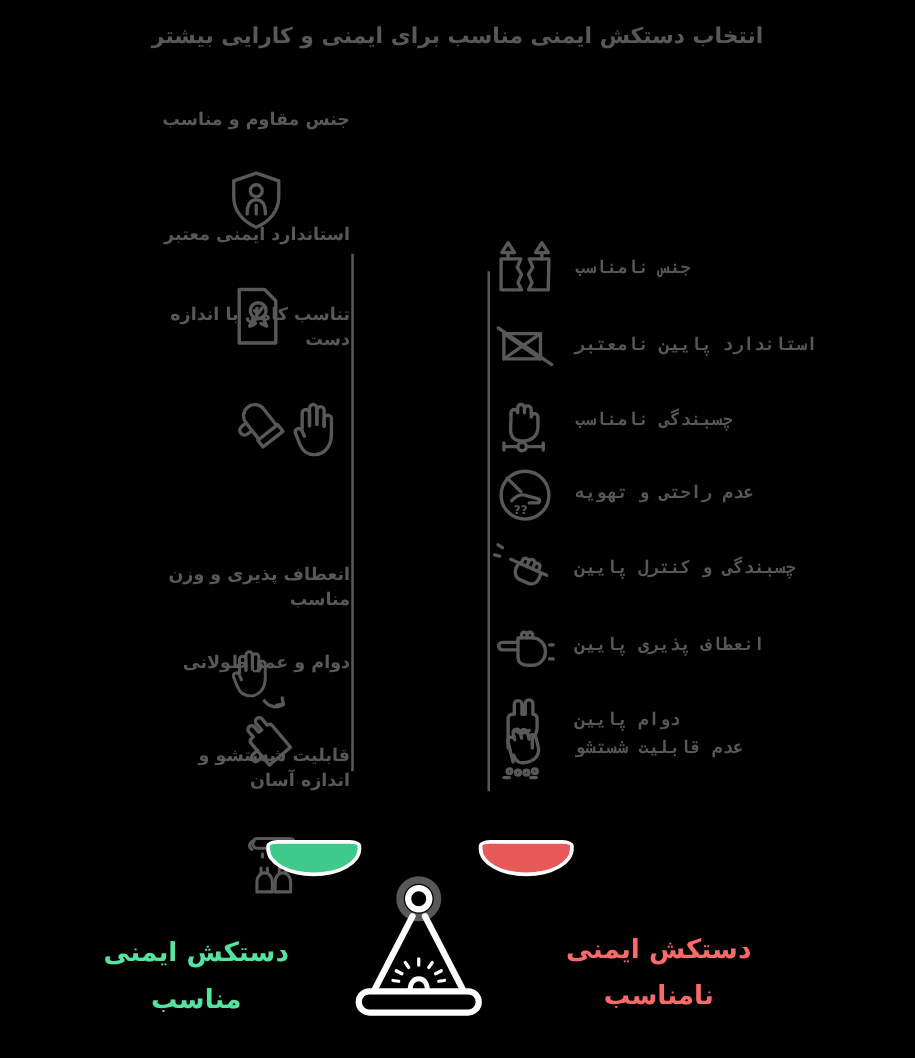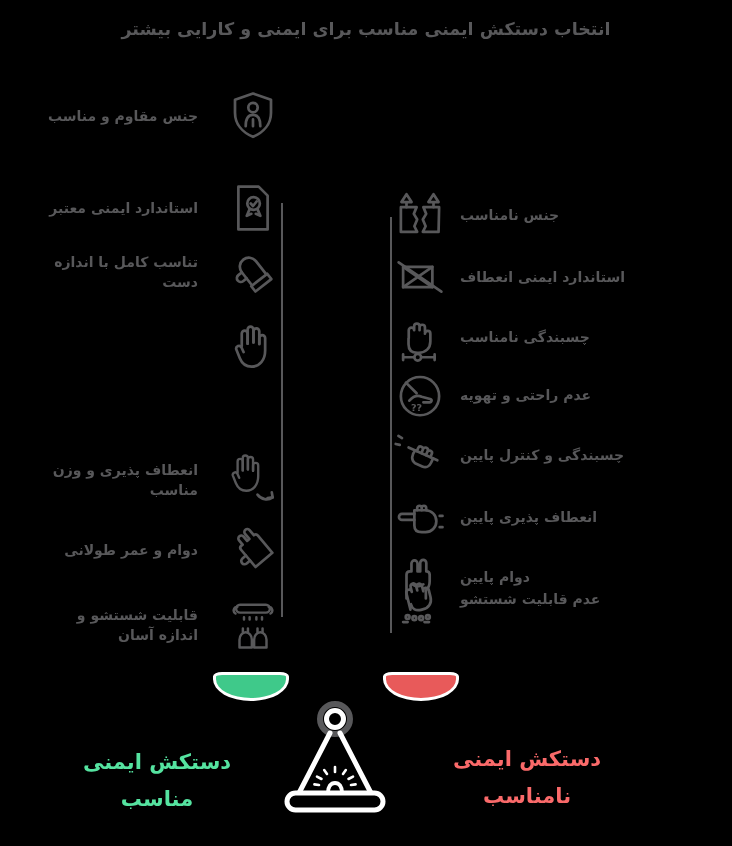--- a/index.html
+++ b/index.html
@@ -3,24 +3,24 @@
 <meta charset="utf-8">
 <style>
   html,body{margin:0;padding:0;background:#000;}
   .stage{position:relative;width:732px;height:846px;background:#000;overflow:hidden;
          font-family:"DejaVu Sans",sans-serif;}
   .title{position:absolute;top:19px;left:0;right:0;text-align:center;direction:rtl;
          color:#58585a;font-weight:bold;font-size:17.5px;letter-spacing:0;}
   .item{position:absolute;display:flex;align-items:center;height:60px;color:#58585a;}
   .item .lbl{font-weight:bold;font-size:14px;direction:rtl;white-space:pre-line;
              line-height:1.45;color:#58585a;}
-  .item.good{right:452px;gap:28px;}
+  .item.good{right:452px;flex-direction:column;gap:28px;}
   .item.good .lbl{text-align:right;max-width:195px;}
   .item.bad{left:393px;gap:13px;}
-  .item.bad .lbl{text-align:left;max-width:230px;}
+  .item.bad .lbl{text-align:left;max-width:230px;font-family:Liberation Mono, monospace;}
   .icon{width:54px;height:54px;flex:0 0 54px;color:#58585a;display:flex;
         align-items:center;justify-content:center;}
   .icon svg{width:54px;height:54px;display:block;}
   .vline{position:absolute;width:2px;background:#58585a;}
   #vline-good{left:281px;top:203px;height:414px;}
   #vline-bad{left:390px;top:217px;height:416px;}
   .bowl{position:absolute;width:70px;height:23px;border:3px solid #fff;
         border-radius:10px 10px 42px 42px / 5px 5px 24px 24px;}
   #bowl-good{left:213px;top:672px;background:#3fc98a;}
   #bowl-bad{left:383px;top:672px;background:#e85a5a;}
@@ -143,21 +143,21 @@
     <div class="lbl">جنس نامناسب</div>
   </div>
 
   <div class="item bad" style="top:247px">
     <span class="icon">
       <svg viewBox="0 0 48 48" fill="none" stroke="currentColor" stroke-width="2.4" stroke-linecap="round" stroke-linejoin="round">
         <rect x="9" y="15" width="26" height="18"></rect>
         <path d="M9 15 35 33 M35 15 9 33 M5 11 43 37"></path>
       </svg>
     </span>
-    <div class="lbl">استاندارد ایمنی انعطاف</div>
+    <div class="lbl">استاندارد پایین نامعتبر</div>
   </div>
 
   <div class="item bad" style="top:307px">
     <span class="icon">
       <svg viewBox="0 0 48 48" fill="none" stroke="currentColor" stroke-width="2.4" stroke-linecap="round" stroke-linejoin="round">
         <path d="M14 25 v-7 a2.4 2.4 0 0 1 4.8 0 M18.8 18 v-3.5 a2.4 2.4 0 0 1 4.8 0 V18 M23.6 18 v-2.5 a2.4 2.4 0 0 1 4.8 0 v4 M28.4 21 a2.4 2.4 0 0 1 4.8 0 V28 c0 6-4.2 10-10.2 10 h-1.4 c-5 0-7.8-2.8-7.8-7.6 V25"></path>
         <circle cx="22" cy="42" r="3"></circle>
         <path d="M9 42 h9.5 M25.5 42 H37 M9 39.5 v5 M37 39.5 v5"></path>
       </svg>
     </span>

